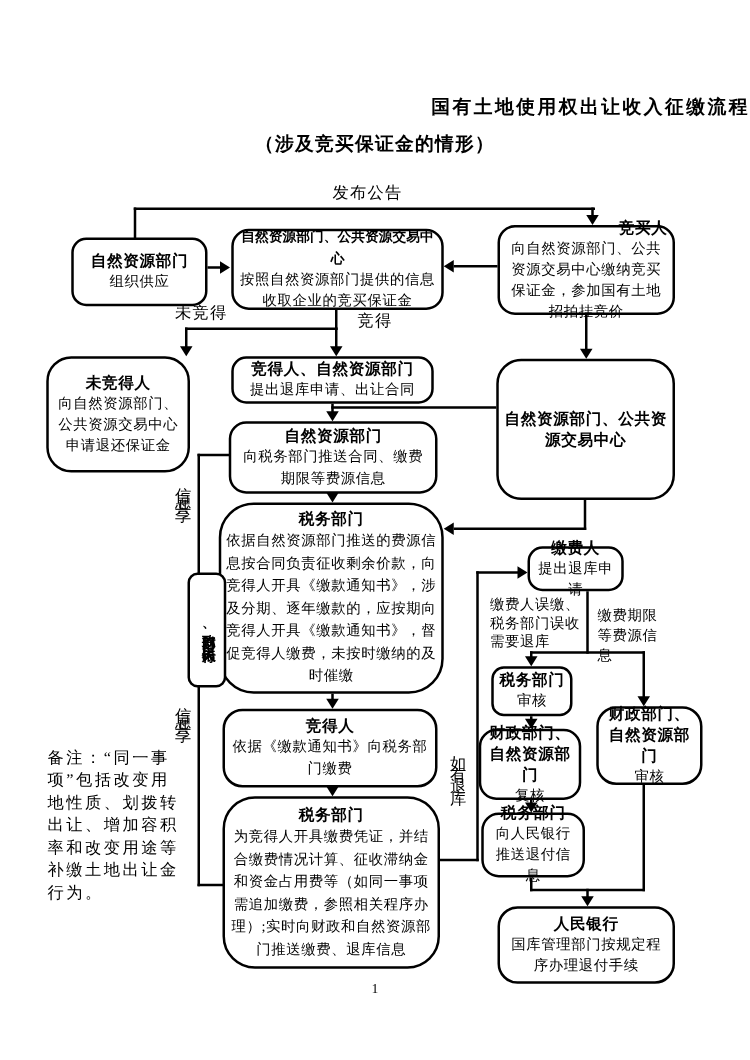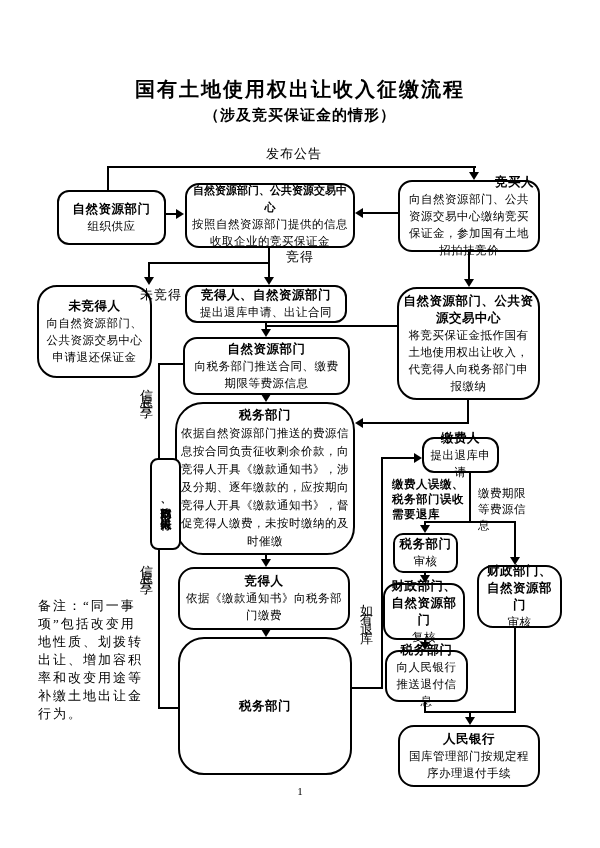--- a/index.html
+++ b/index.html
@@ -1,19 +1,19 @@
 <!DOCTYPE html>
 <html><head>
 <meta charset="utf-8">
 <style>
   html,body{margin:0;padding:0;background:#888;}
   .canvas{position:relative;width:600px;height:848px;background:#ffffff;margin:0 auto;
     font-family:"Liberation Serif","DejaVu Serif",serif;color:#000;overflow:hidden;}
   .abs{position:absolute;}
-  .doc-title{left:0;top:76px;width:600px;text-align:center;font-size:20px;font-weight:bold;letter-spacing:2px;}
+  .doc-title{left:0;top:76px;width:600px;text-align:right;font-size:15px;font-weight:bold;letter-spacing:2px;}
   .doc-subtitle{left:0;top:106px;width:600px;text-align:center;font-size:15px;font-weight:bold;letter-spacing:1px;}
   .box{position:absolute;border:2px solid #000;border-radius:14px;background:#fff;z-index:2;
     display:flex;flex-direction:column;justify-content:center;align-items:center;
     padding:2px 4px;box-sizing:border-box;text-align:center;}
   .box-title{font-weight:bold;font-size:12.5px;line-height:17px;letter-spacing:0.5px;}
   .box-body{font-size:11.5px;line-height:17px;letter-spacing:0.5px;}
   .t-sm{font-size:11px;letter-spacing:0;}
   .lh18 .box-body{line-height:18px;}
   .line{position:absolute;background:#000;z-index:1;}
   .ar{position:absolute;width:0;height:0;z-index:1;}
@@ -59,37 +59,36 @@
   <div class="ar ar-r" style="left:176px;top:209px;"></div>
   <div class="line" style="left:363px;top:212px;width:35px;height:2px;"></div>
   <div class="ar ar-l" style="left:355px;top:208px;"></div>
 
   <div class="line" style="left:268px;top:248px;width:2px;height:16px;"></div>
   <div class="line" style="left:148px;top:262px;width:122px;height:2px;"></div>
   <div class="line" style="left:148px;top:262px;width:2px;height:16px;"></div>
   <div class="ar ar-d" style="left:144px;top:277px;"></div>
   <div class="line" style="left:268px;top:262px;width:2px;height:16px;"></div>
   <div class="ar ar-d" style="left:264px;top:277px;"></div>
-  <div class="lbl" style="left:140px;top:241px;margin-top:45px;">未竞得</div>
+  <div class="lbl" style="left:140px;top:241px;">未竞得</div>
   <div class="lbl" style="left:286px;top:248px;">竞得</div>
 
   <div class="line" style="left:468px;top:252px;width:2px;height:28px;"></div>
   <div class="ar ar-d" style="left:464px;top:279px;"></div>
 
   <div class="box" style="left:37px;top:285px;width:115px;height:93px;border-radius:20px;">
     <div class="box-title">未竞得人</div>
     <div class="box-body">向自然资源部门、公共资源交易中心申请退还保证金</div>
   </div>
   <div class="box" style="left:185px;top:285px;width:162px;height:38px;border-radius:12px;">
     <div class="box-title">竞得人、自然资源部门</div>
     <div class="box-body">提出退库申请、出让合同</div>
   </div>
   <div class="box" style="left:397px;top:287px;width:143px;height:113px;border-radius:20px;">
     <div class="box-title">自然资源部门、公共资源交易中心</div>
-    <div class="box-body">将竞买保证金抵作国有土地使用权出让收入，代竞得人向税务部门申报缴纳</div>
   </div>
 
   <div class="line" style="left:265px;top:323px;width:2px;height:8px;"></div>
   <div class="ar ar-d" style="left:261px;top:329px;"></div>
   <div class="line" style="left:265px;top:325px;width:132px;height:2px;"></div>
 
   <div class="box" style="left:183px;top:337px;width:167px;height:58px;">
     <div class="box-title">自然资源部门</div>
     <div class="box-body">向税务部门推送合同、缴费期限等费源信息</div>
   </div>
@@ -115,40 +114,41 @@
 
   <div class="line" style="left:265px;top:555px;width:2px;height:6px;"></div>
   <div class="ar ar-d" style="left:261px;top:559px;"></div>
   <div class="box" style="left:178px;top:567px;width:172px;height:63px;border-radius:16px;">
     <div class="box-title">竞得人</div>
     <div class="box-body">依据《缴款通知书》向税务部门缴费</div>
   </div>
   <div class="ar ar-d" style="left:261px;top:629px;"></div>
   <div class="box lh18" style="left:178px;top:637px;width:174px;height:138px;border-radius:26px;">
     <div class="box-title">税务部门</div>
+    <div class="box-body">为竞得人开具缴费凭证，并结合缴费情况计算、征收滞纳金和资金占用费等（如同一事项需追加缴费，参照相关程序办理）;实时向财政和自然资源部门推送缴费、退库信息</div>
   </div>
 
   <div class="line" style="left:352px;top:687px;width:31px;height:2px;"></div>
   <div class="line" style="left:381px;top:457px;width:2px;height:232px;"></div>
   <div class="line" style="left:381px;top:457px;width:34px;height:2px;"></div>
   <div class="ar ar-r" style="left:414px;top:453px;"></div>
   <div class="vlabel" style="left:357px;top:594px;letter-spacing:9px;">如有退库</div>
 
   <div class="box" style="left:422px;top:437px;width:77px;height:36px;border-radius:12px;">
     <div class="box-title">缴费人</div>
     <div class="box-body">提出退库申请</div>
   </div>
 
   <div class="line" style="left:469px;top:473px;width:2px;height:50px;"></div>
   <div class="line" style="left:424px;top:521px;width:92px;height:2px;"></div>
   <div class="line" style="left:424px;top:521px;width:2px;height:6px;"></div>
   <div class="ar ar-d" style="left:420px;top:525px;"></div>
   <div class="line" style="left:514px;top:521px;width:2px;height:37px;"></div>
   <div class="ar ar-d" style="left:510px;top:557px;"></div>
-  <div class="lbl-sm" style="left:392px;top:477px;width:78px;font-weight:bold;">缴费人误缴、税务部门误收需要退库</div>
+  <div class="lbl-sm" style="left:392px;top:477px;width:78px;">缴费人误缴、税务部门误收需要退库</div>
   <div class="lbl-sm" style="left:478px;top:485px;width:56px;line-height:16px;">缴费期限等费源信息</div>
 
   <div class="box" style="left:393px;top:533px;width:65px;height:40px;border-radius:10px;">
     <div class="box-title">税务部门</div>
     <div class="box-body">审核</div>
   </div>
   <div class="line" style="left:424px;top:573px;width:2px;height:4px;"></div>
   <div class="ar ar-d" style="left:420px;top:575px;"></div>
   <div class="box" style="left:383px;top:583px;width:82px;height:57px;">
     <div class="box-title">财政部门、自然资源部门</div>

